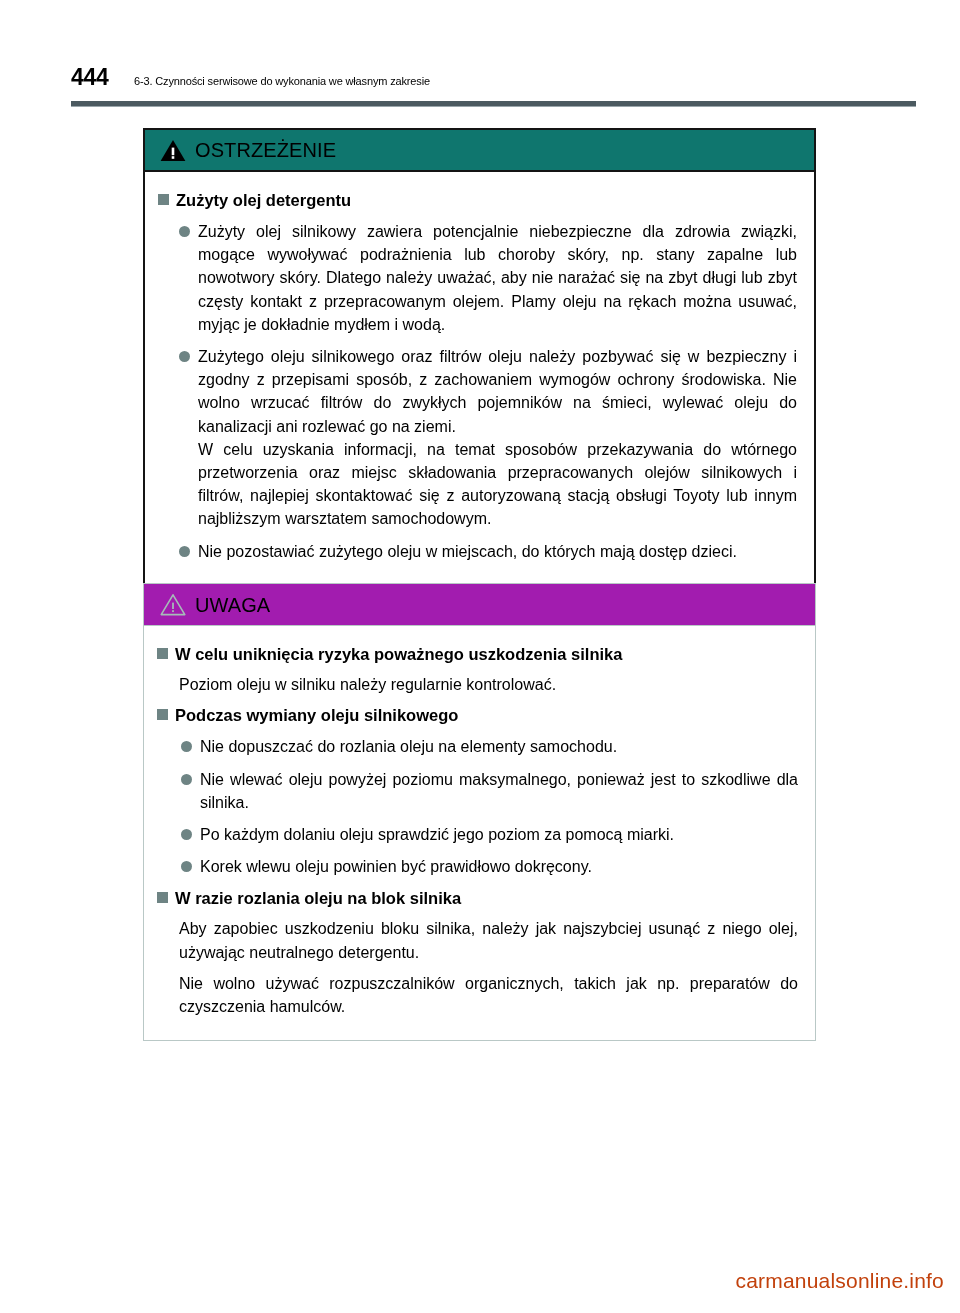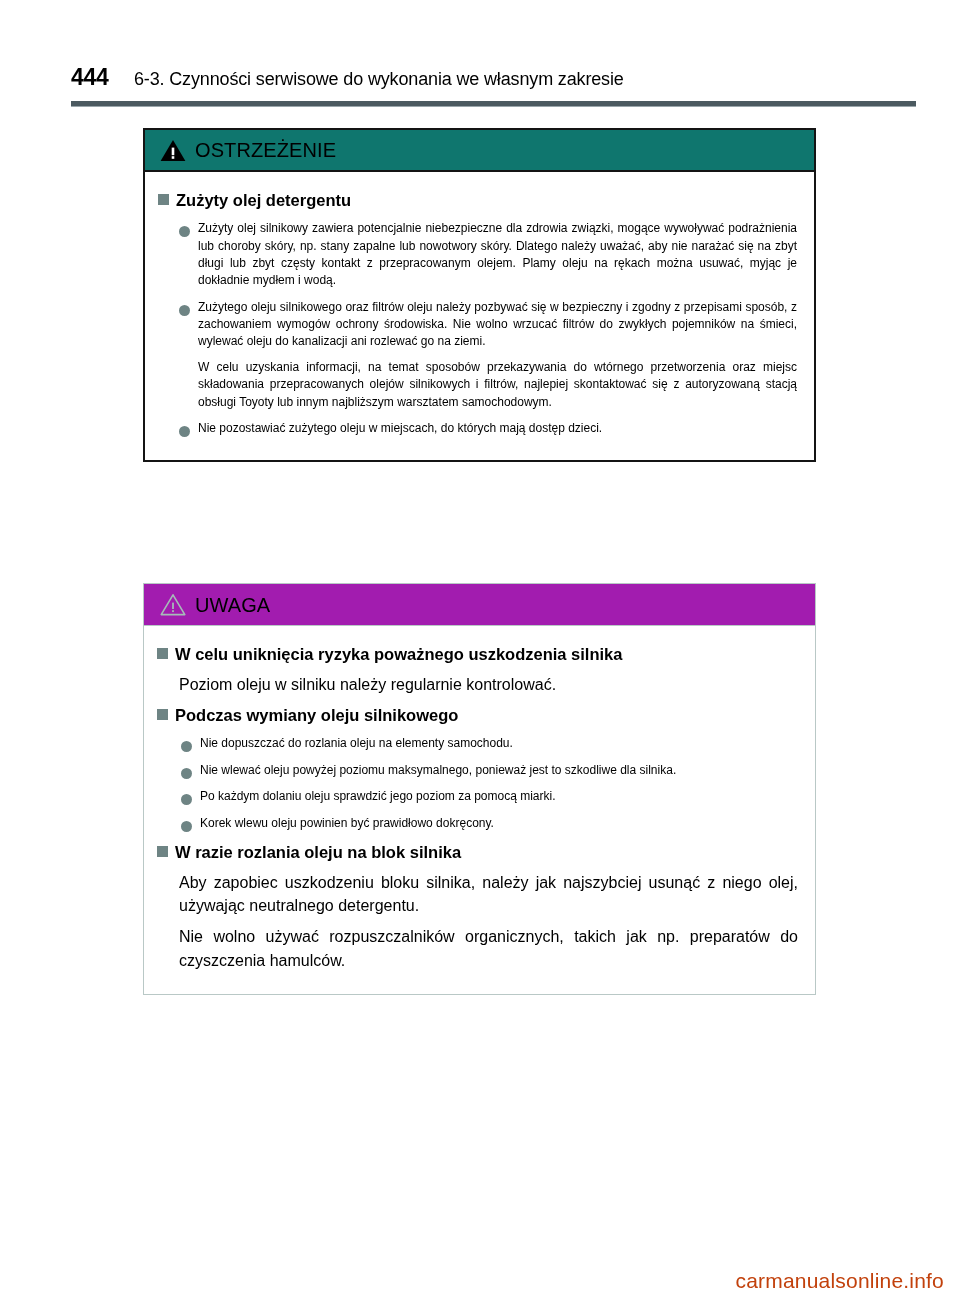--- a/index.html
+++ b/index.html
@@ -33,21 +33,21 @@
     align-items: baseline;
   }
   .page-number {
     font-size: 23px;
     font-weight: bold;
     letter-spacing: -0.3px;
     line-height: 1;
     min-width: 63px;
   }
   .header-title {
-    font-size: 18px;
+    font-size: 11px;
     line-height: 1;
     letter-spacing: -0.15px;
   }
   .header-rule {
     position: absolute;
     left: 55px;
     top: 101px;
     width: 845px;
     height: 5px;
     background: #4b5a60;
@@ -145,25 +145,25 @@
     flex: 0 0 auto;
   }
   .bullet-item > .bullet-text {
     flex: 1 1 auto;
   }
 
   .bullet-list-1 { padding-left: 21px; }
   .bullet-list-2 { padding-left: 24px; }
 
   .para {
-    font-size: 12px;
+    font-size: 16px;
     line-height: 1.45;
   }
   .para.justify { text-align: justify; text-align-last: left; }
-  .para + .para { margin-top: 8px; }
+  .para + .para { }
 
   .plain-para {
     font-size: 16px;
     line-height: 1.45;
     margin: 8px 0 8px 22px;
   }
   .plain-para.justify { text-align: justify; text-align-last: left; }
 
   
   .watermark {

